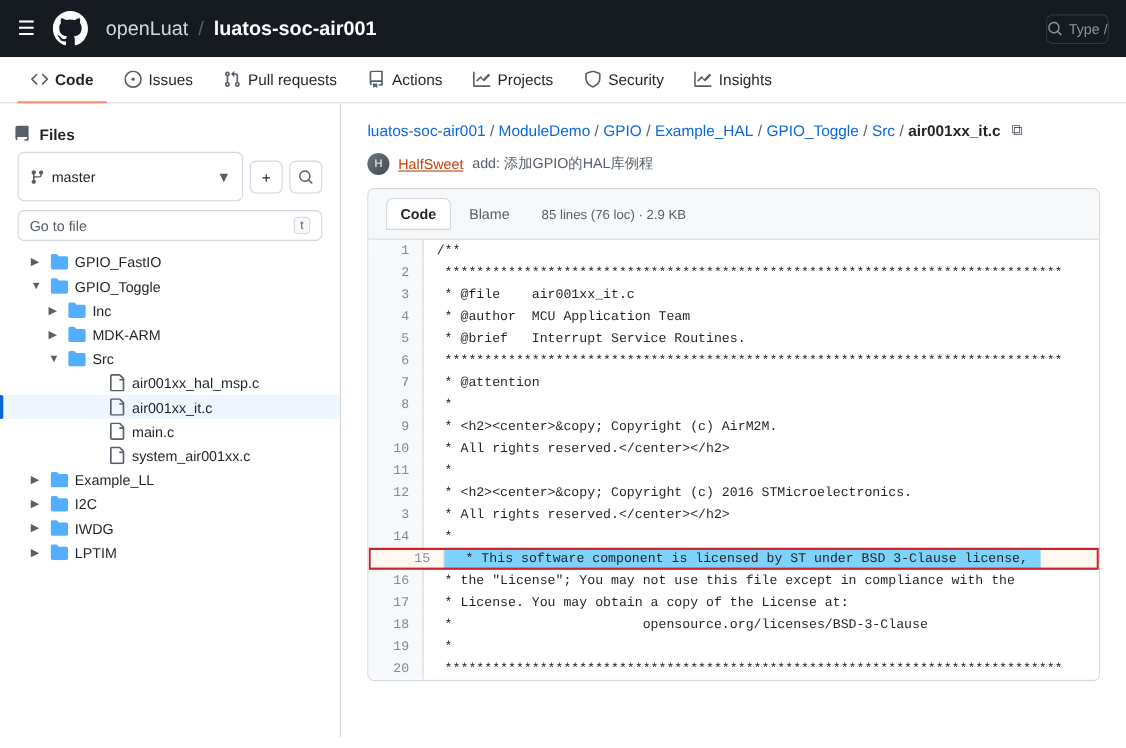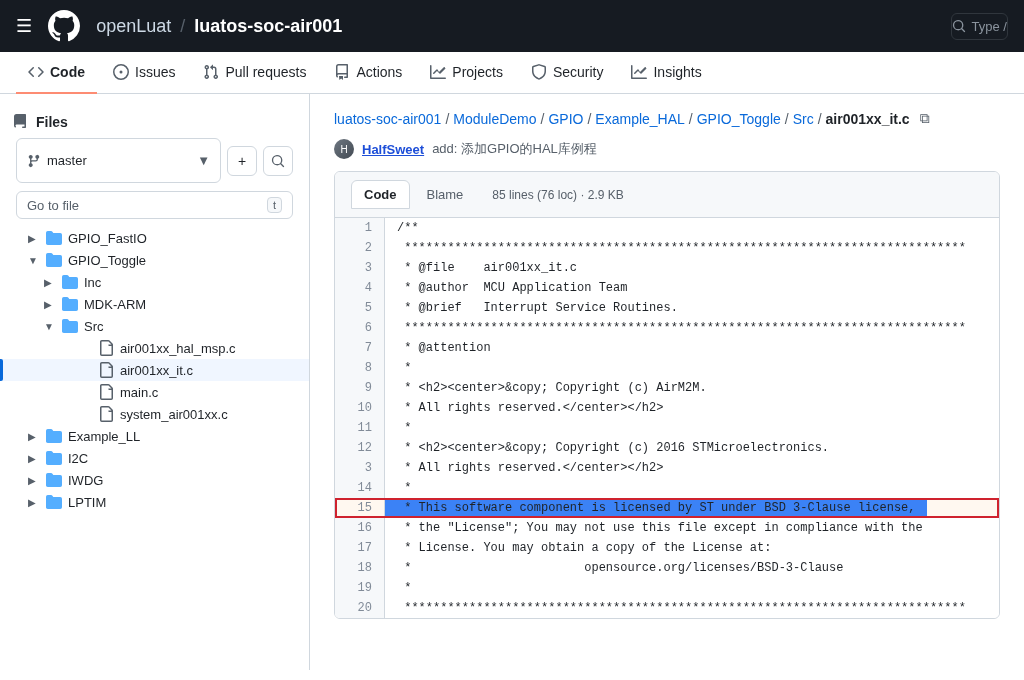--- a/index.html
+++ b/index.html
@@ -252,21 +252,21 @@
     }
     .line-content {
       padding: 0 12px;
       white-space: pre;
       color: #1f2328;
     }
     .line-highlighted {
       background: #fff8f0;
     }
     .line-highlighted .line-content {
-      background: #3b82f6;
+      background: #7dd3fc;
     }
 
     
     #sidebar::-webkit-scrollbar { width: 6px; }
     #sidebar::-webkit-scrollbar-thumb { background: #d0d7de; border-radius: 3px; }
     #content-area::-webkit-scrollbar { width: 6px; }
     #content-area::-webkit-scrollbar-thumb { background: #d0d7de; border-radius: 3px; }
   </style>
 </head>
 <body>
@@ -474,21 +474,21 @@
       <a href="#">Src</a>
       <span class="sep">/</span>
       <span class="current">air001xx_it.c</span>
       <span class="copy-btn">⧉</span>
     </div>
 
     <div class="commit-info">
       <div class="avatar">
         <span>H</span>
       </div>
-      <a href="#" style="color:#1d4ed8;font-weight:700;">HalfSweet</a>
+      <a href="#" style="color:#c2410c;font-weight:400;">HalfSweet</a>
       <span>add: 添加GPIO的HAL库例程</span>
     </div>
 
     <div class="code-viewer">
       <div class="code-header">
         <div class="code-tab">Code</div>
         <div class="code-tab inactive">Blame</div>
         <span class="code-meta">85 lines (76 loc) · 2.9 KB</span>
       </div>
       <div class="code-lines">
@@ -541,21 +541,21 @@
           <span class="line-content"> * &lt;h2&gt;&lt;center&gt;&amp;copy; Copyright (c) 2016 STMicroelectronics.</span>
         </div>
         <div class="code-line">
           <span class="line-num">3</span>
           <span class="line-content"> * All rights reserved.&lt;/center&gt;&lt;/h2&gt;</span>
         </div>
         <div class="code-line">
           <span class="line-num">14</span>
           <span class="line-content"> *</span>
         </div>
-        <div class="code-line line-highlighted" style="outline: 2px solid #cf222e; outline-offset: -2px;">
+        <div class="code-line line-highlighted" style="outline: 2px solid #cf222e; outline-offset: -2px; padding-left: 19px;">
           <span class="line-num" style="background:#fff8f0;">15</span>
           <span class="line-content"> * This software component is licensed by ST under BSD 3-Clause license,</span>
         </div>
         <div class="code-line">
           <span class="line-num">16</span>
           <span class="line-content"> * the "License"; You may not use this file except in compliance with the</span>
         </div>
         <div class="code-line">
           <span class="line-num">17</span>
           <span class="line-content"> * License. You may obtain a copy of the License at:</span>

